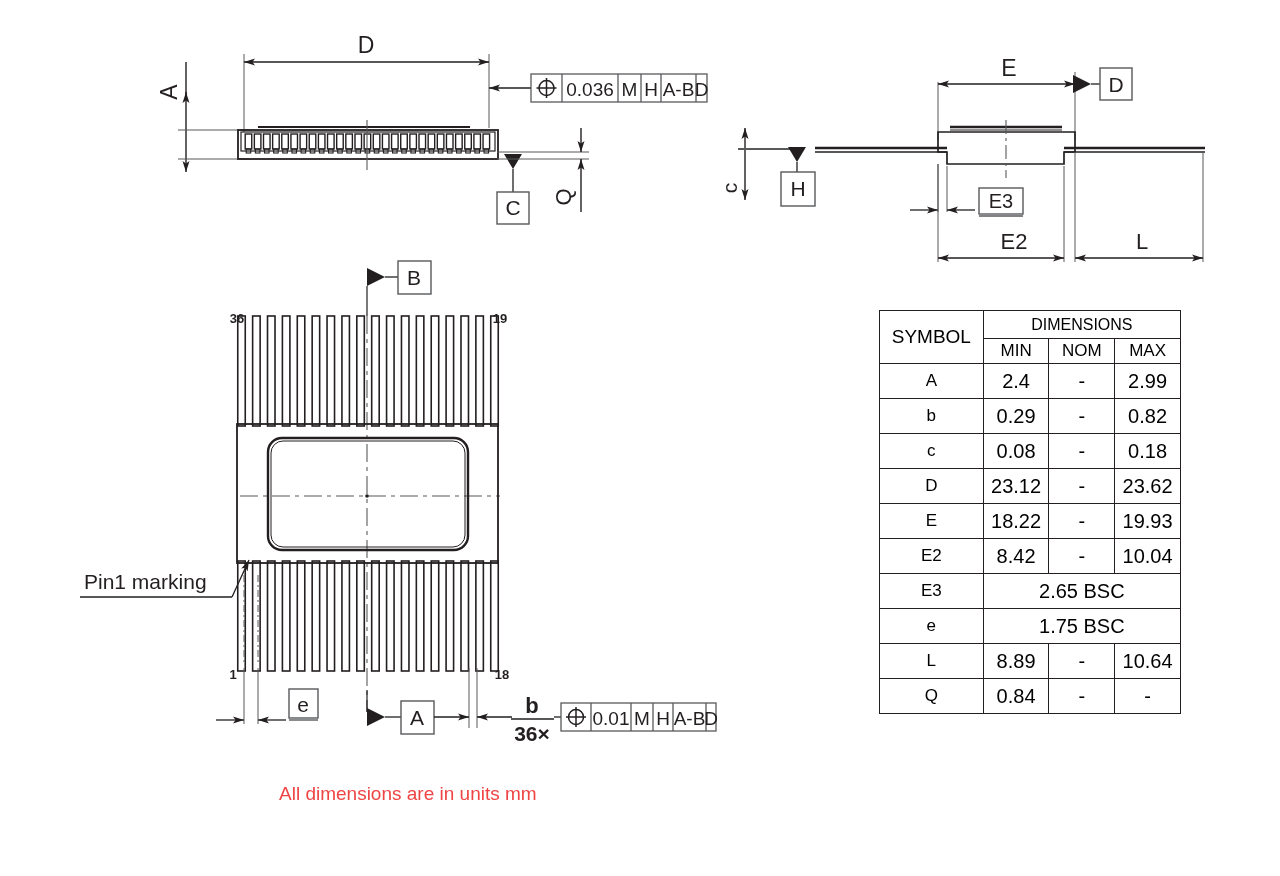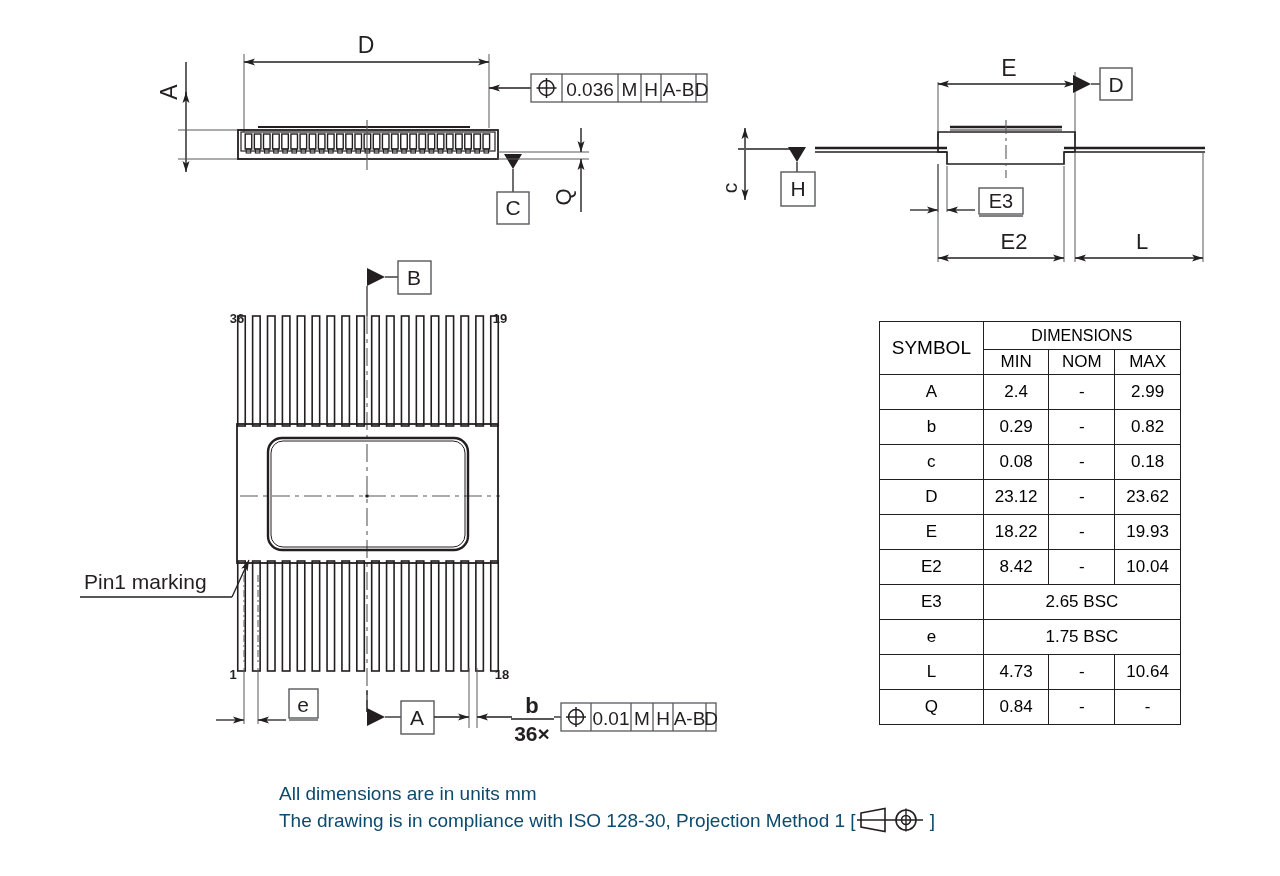--- a/index.html
+++ b/index.html
@@ -15,50 +15,50 @@
     background: #ffffff;
     overflow: hidden;
   }
   svg { display: block; }
   .abs { position: absolute; }
 
   
   #dim-table-wrap {
     position: absolute;
     left: 879px;
-    top: 321px;
+    top: 310px;
     width: 278px;
   }
   table.dimtable {
     border-collapse: collapse;
     width: 302px;
     background: #fff;
   }
   table.dimtable td, table.dimtable th {
     border: 1.5px solid #231f20;
     text-align: center;
     vertical-align: middle;
     font-family: "Liberation Sans", sans-serif;
     color: #000;
     font-weight: normal;
     padding: 0;
   }
   .th-symbol { width: 104px; font-size: 19px; }
   .th-dims   { font-size: 16px; height: 28px; margin-top: 16px; }
   .th-sub    { font-size: 17px; height: 25px; width: 66px; }
-  .row-cell  { height: 35px; font-size: 17px; }
+  .row-cell  { height: 35px; font-size: 20px; }
   .sym-cell  { font-size: 17px; }
 
   
   #notes {
     position: absolute;
     left: 279px;
     top: 780px;
     font-size: 19px;
-    color: #0c4a6e;
+    color: #ef4444;
     line-height: 27px;
     white-space: nowrap;
   }
   #notes .note-line { display: block; }
   #notes .iso-inline {
     display: inline-block;
     vertical-align: -6px;
     margin: 0 1px;
   }
 </style>
@@ -465,43 +465,31 @@
           <tr>
             <td class="row-cell sym-cell">E3</td>
             <td class="row-cell" colspan="3">2.65 BSC</td>
           </tr>
           <tr>
             <td class="row-cell sym-cell">e</td>
             <td class="row-cell" colspan="3">1.75 BSC</td>
           </tr>
           <tr>
             <td class="row-cell sym-cell">L</td>
-            <td class="row-cell">4.73</td>
+            <td class="row-cell">8.89</td>
             <td class="row-cell">-</td>
             <td class="row-cell">10.64</td>
           </tr>
           <tr>
             <td class="row-cell sym-cell">Q</td>
             <td class="row-cell">0.84</td>
             <td class="row-cell">-</td>
             <td class="row-cell">-</td>
           </tr>
         </tbody>
     </table>
   </div>
 
   <div id="notes">
     <span class="note-line">All dimensions are in units mm</span>
-    <span class="note-line">
-      <span>The drawing is in compliance with ISO 128-30, Projection Method 1 [</span><span class="iso-inline">
-        <svg width="72" height="26" viewBox="0 0 72 26">
-
-          <path d="M4,6 L28,1.5 L28,24.5 L4,20 Z" fill="none" stroke="#231f20" stroke-width="1.6"></path>
-          <line x1="0" y1="13" x2="66" y2="13" stroke="#231f20" stroke-width="1.4"></line>
-          <circle cx="49" cy="13" r="10" fill="none" stroke="#231f20" stroke-width="1.6"></circle>
-          <circle cx="49" cy="13" r="4.5" fill="none" stroke="#231f20" stroke-width="1.6"></circle>
-          <line x1="49" y1="1.5" x2="49" y2="24.5" stroke="#231f20" stroke-width="1.4"></line>
-        </svg>
-      </span><span>]</span>
-    </span>
   </div>
 
 </div>
 
 </body></html>

